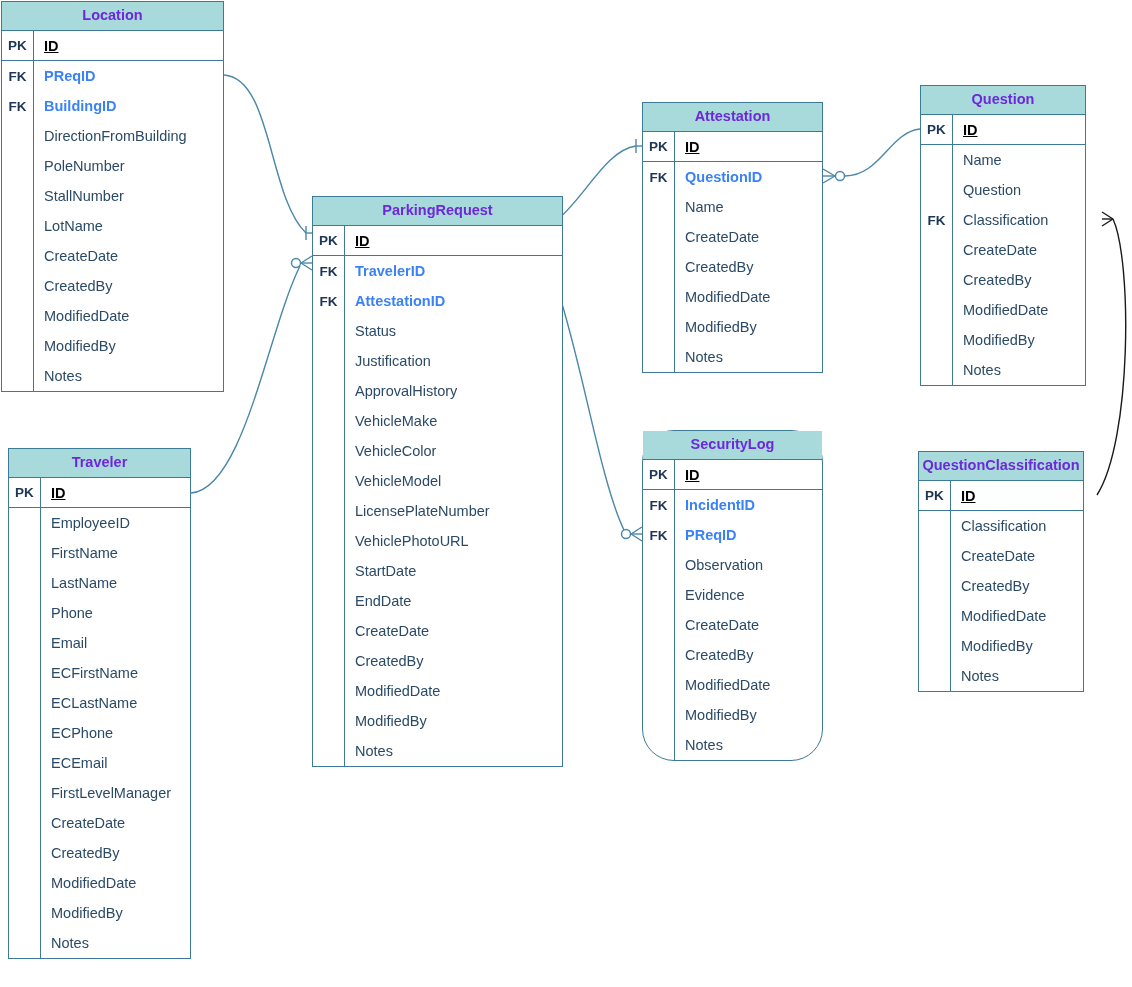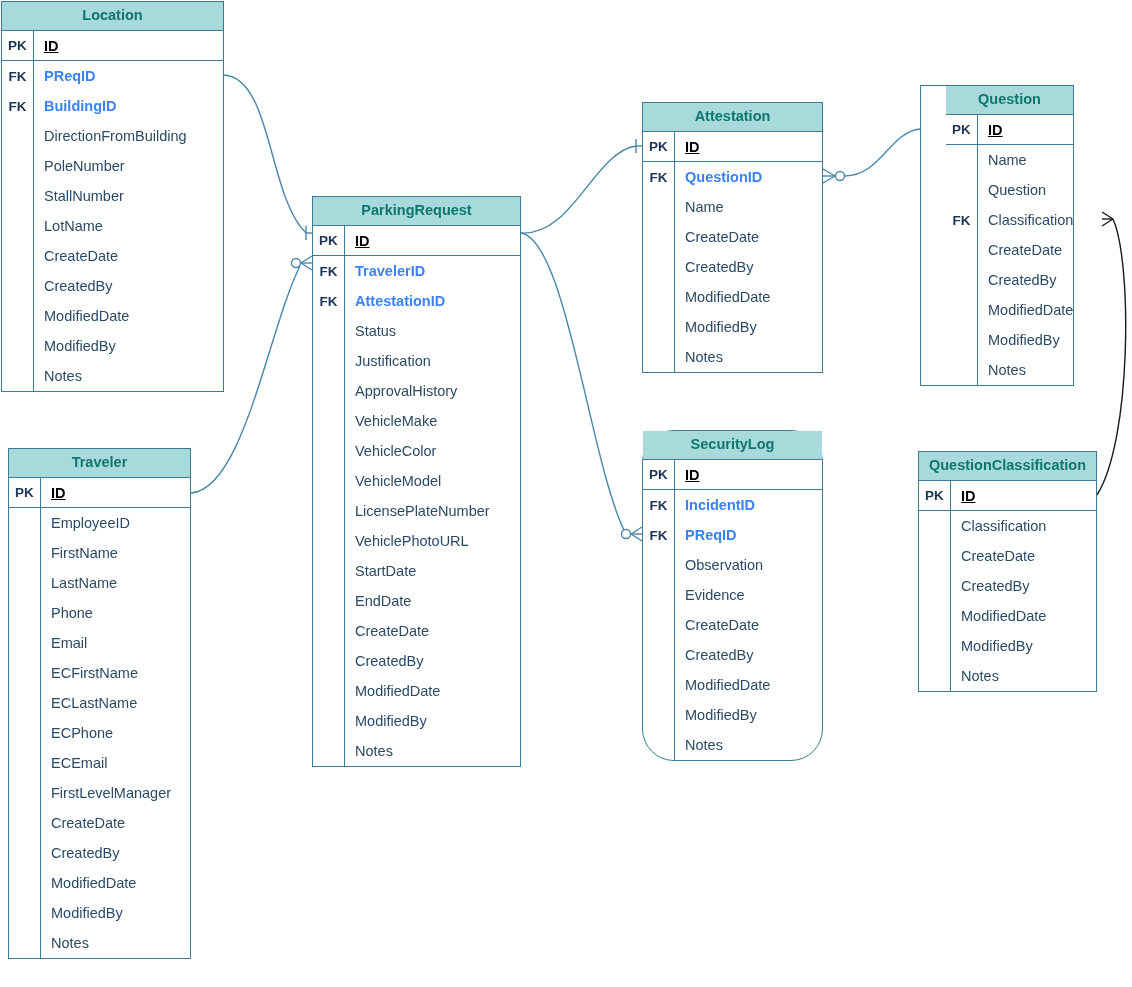--- a/index.html
+++ b/index.html
@@ -35,21 +35,21 @@
     background: #ffffff;
     z-index: 10;
   }
   .entity-header {
     box-sizing: border-box;
     background: #a8dadc;
     border-bottom: 1px solid #3c7a96;
     text-align: center;
     font-weight: bold;
     font-size: 14.5px;
-    color: #0f766e;
+    color: #6d28d9;
     height: 29px;
     line-height: 27px;
     white-space: nowrap;
     overflow: hidden;
   }
   .rows {
     display: block;
   }
   .row {
     display: flex;
@@ -89,25 +89,25 @@
     color: #000000;
     text-decoration: underline;
   }
   .attr.fk {
     font-weight: bold;
     color: #3b82f6;
   }
   
   #ent-location          { left: 1px;   top: 1px;   width: 223px; }
   #ent-traveler          { left: 8px;   top: 448px; width: 183px; }
-  #ent-parkingrequest    { left: 312px; top: 196px; width: 209px; }
+  #ent-parkingrequest    { left: 312px; top: 196px; width: 251px; }
   #ent-attestation       { left: 642px; top: 102px; width: 181px; }
   #ent-securitylog       { left: 642px; top: 430px; width: 181px; border-radius: 32px; }
-  #ent-question          { left: 920px; top: 85px;  width: 154px; padding-left: 25px; }
-  #ent-questionclass     { left: 918px; top: 451px; width: 179px; }
+  #ent-question          { left: 920px; top: 85px;  width: 166px; }
+  #ent-questionclass     { left: 918px; top: 451px; width: 166px; }
 </style>
 </head>
 <body>
 
 <div id="canvas">
 
   <svg id="connectors" viewBox="0 0 1132 987" xmlns="http://www.w3.org/2000/svg">
     <g fill="none" stroke-width="1.4" stroke="#4a87a8">
 
       <g>

